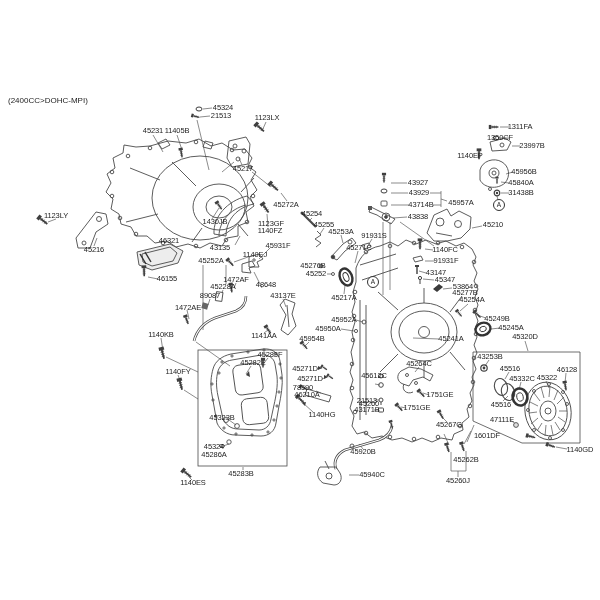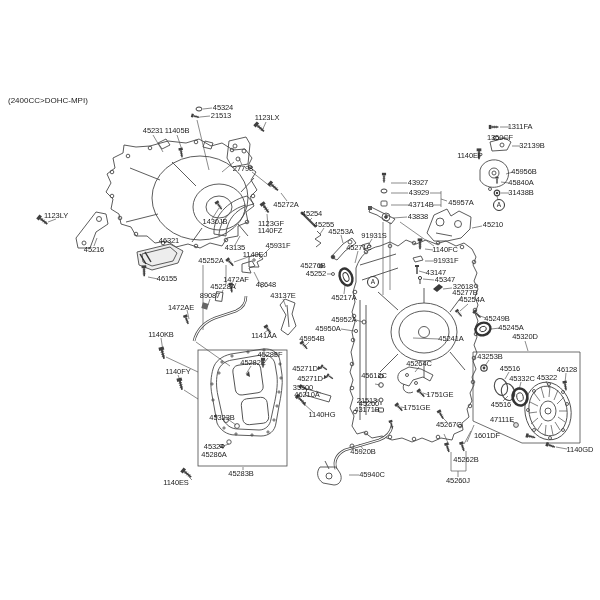--- a/index.html
+++ b/index.html
@@ -481,72 +481,72 @@
 </g>
 </svg>
 
 <span class="hdr" style="left:8px;top:96px">(2400CC&gt;DOHC-MPI)</span>
 
 <span class="lbl" style="left:223px;top:108px">45324</span>
 <span class="lbl" style="left:221px;top:116px">21513</span>
 <span class="lbl" style="left:267px;top:118px">1123LX</span>
 <span class="lbl" style="left:153px;top:131px">45231</span>
 <span class="lbl" style="left:177px;top:131px">11405B</span>
-<span class="lbl" style="left:243px;top:169px">27798</span>
+<span class="lbl" style="left:243px;top:169px">45217</span>
 <span class="lbl" style="left:286px;top:205px">45272A</span>
 <span class="lbl" style="left:56px;top:216px">1123LY</span>
 <span class="lbl" style="left:94px;top:250px">45216</span>
 <span class="lbl" style="left:215px;top:222px">1430JB</span>
 <span class="lbl" style="left:271px;top:224px">1123GF</span>
 <span class="lbl" style="left:270px;top:231px">1140FZ</span>
-<span class="lbl" style="left:235px;top:248px">43135</span>
+<span class="lbl" style="left:220px;top:248px">43135</span>
 <span class="lbl" style="left:169px;top:241px">46321</span>
 <span class="lbl" style="left:167px;top:279px">46155</span>
 <span class="lbl" style="left:278px;top:246px">45931F</span>
 <span class="lbl" style="left:255px;top:255px">1140EJ</span>
 <span class="lbl" style="left:211px;top:261px">45252A</span>
 <span class="lbl" style="left:236px;top:280px">1472AF</span>
 <span class="lbl" style="left:223px;top:287px">45228A</span>
 <span class="lbl" style="left:210px;top:296px">89087</span>
-<span class="lbl" style="left:181px;top:308px">1472AE</span>
+<span class="lbl" style="left:188px;top:308px">1472AE</span>
 <span class="lbl" style="left:266px;top:285px">48648</span>
 <span class="lbl" style="left:283px;top:296px">43137E</span>
 <span class="lbl" style="left:264px;top:336px">1141AA</span>
 <span class="lbl" style="left:161px;top:335px">1140KB</span>
 <span class="lbl" style="left:178px;top:372px">1140FY</span>
 <span class="lbl" style="left:270px;top:355px">45283F</span>
 <span class="lbl" style="left:253px;top:363px">45282E</span>
 <span class="lbl" style="left:222px;top:418px">45323B</span>
 <span class="lbl" style="left:214px;top:447px">45324</span>
 <span class="lbl" style="left:214px;top:455px">45286A</span>
 <span class="lbl" style="left:241px;top:474px">45283B</span>
-<span class="lbl" style="left:176px;top:483px">1140ES</span>
+<span class="lbl" style="left:193px;top:483px">1140ES</span>
 <span class="lbl" style="left:312px;top:214px">45254</span>
 <span class="lbl" style="left:324px;top:225px">45255</span>
 <span class="lbl" style="left:341px;top:232px">45253A</span>
 <span class="lbl" style="left:374px;top:236px">91931S</span>
 <span class="lbl" style="left:359px;top:248px">45271C</span>
 <span class="lbl" style="left:418px;top:183px">43927</span>
 <span class="lbl" style="left:419px;top:193px">43929</span>
 <span class="lbl" style="left:421px;top:205px">43714B</span>
 <span class="lbl" style="left:461px;top:203px">45957A</span>
 <span class="lbl" style="left:418px;top:217px">43838</span>
 <span class="lbl" style="left:493px;top:225px">45210</span>
 <span class="lbl" style="left:520px;top:127px">1311FA</span>
 <span class="lbl" style="left:500px;top:138px">1360CF</span>
-<span class="lbl" style="left:532px;top:146px">32139B</span>
+<span class="lbl" style="left:532px;top:146px">23997B</span>
 <span class="lbl" style="left:470px;top:156px">1140EP</span>
 <span class="lbl" style="left:524px;top:172px">45956B</span>
 <span class="lbl" style="left:521px;top:183px">45840A</span>
 <span class="lbl" style="left:521px;top:193px">31438B</span>
 <span class="lbl" style="left:445px;top:250px">1140FC</span>
 <span class="lbl" style="left:446px;top:261px">91931F</span>
 <span class="lbl" style="left:436px;top:273px">43147</span>
 <span class="lbl" style="left:445px;top:280px">45347</span>
-<span class="lbl" style="left:463px;top:287px">32618</span>
+<span class="lbl" style="left:463px;top:287px">53864</span>
 <span class="lbl" style="left:465px;top:293px">45277B</span>
 <span class="lbl" style="left:472px;top:300px">45254A</span>
 <span class="lbl" style="left:313px;top:266px">45276B</span>
 <span class="lbl" style="left:316px;top:274px">45252</span>
 <span class="lbl" style="left:344px;top:298px">45217A</span>
 <span class="lbl" style="left:497px;top:319px">45249B</span>
 <span class="lbl" style="left:511px;top:328px">45245A</span>
 <span class="lbl" style="left:525px;top:337px">45320D</span>
 <span class="lbl" style="left:344px;top:320px">45952A</span>
 <span class="lbl" style="left:328px;top:329px">45950A</span>
@@ -555,21 +555,21 @@
 <span class="lbl" style="left:419px;top:364px">45264C</span>
 <span class="lbl" style="left:374px;top:376px">45612C</span>
 <span class="lbl" style="left:369px;top:404px">45260</span>
 <span class="lbl" style="left:367px;top:401px">21513</span>
 <span class="lbl" style="left:367px;top:410px">43171B</span>
 <span class="lbl" style="left:440px;top:395px">1751GE</span>
 <span class="lbl" style="left:417px;top:408px">1751GE</span>
 <span class="lbl" style="left:449px;top:425px">45267G</span>
 <span class="lbl" style="left:305px;top:369px">45271D</span>
 <span class="lbl" style="left:310px;top:379px">45271D</span>
-<span class="lbl" style="left:303px;top:388px">35500</span>
+<span class="lbl" style="left:303px;top:388px">78590</span>
 <span class="lbl" style="left:307px;top:395px">46210A</span>
 <span class="lbl" style="left:322px;top:415px">1140HG</span>
 <span class="lbl" style="left:363px;top:452px">45920B</span>
 <span class="lbl" style="left:372px;top:475px">45940C</span>
 <span class="lbl" style="left:466px;top:460px">45262B</span>
 <span class="lbl" style="left:458px;top:481px">45260J</span>
 <span class="lbl" style="left:490px;top:357px">43253B</span>
 <span class="lbl" style="left:510px;top:369px">45516</span>
 <span class="lbl" style="left:522px;top:379px">45332C</span>
 <span class="lbl" style="left:547px;top:378px">45322</span>

